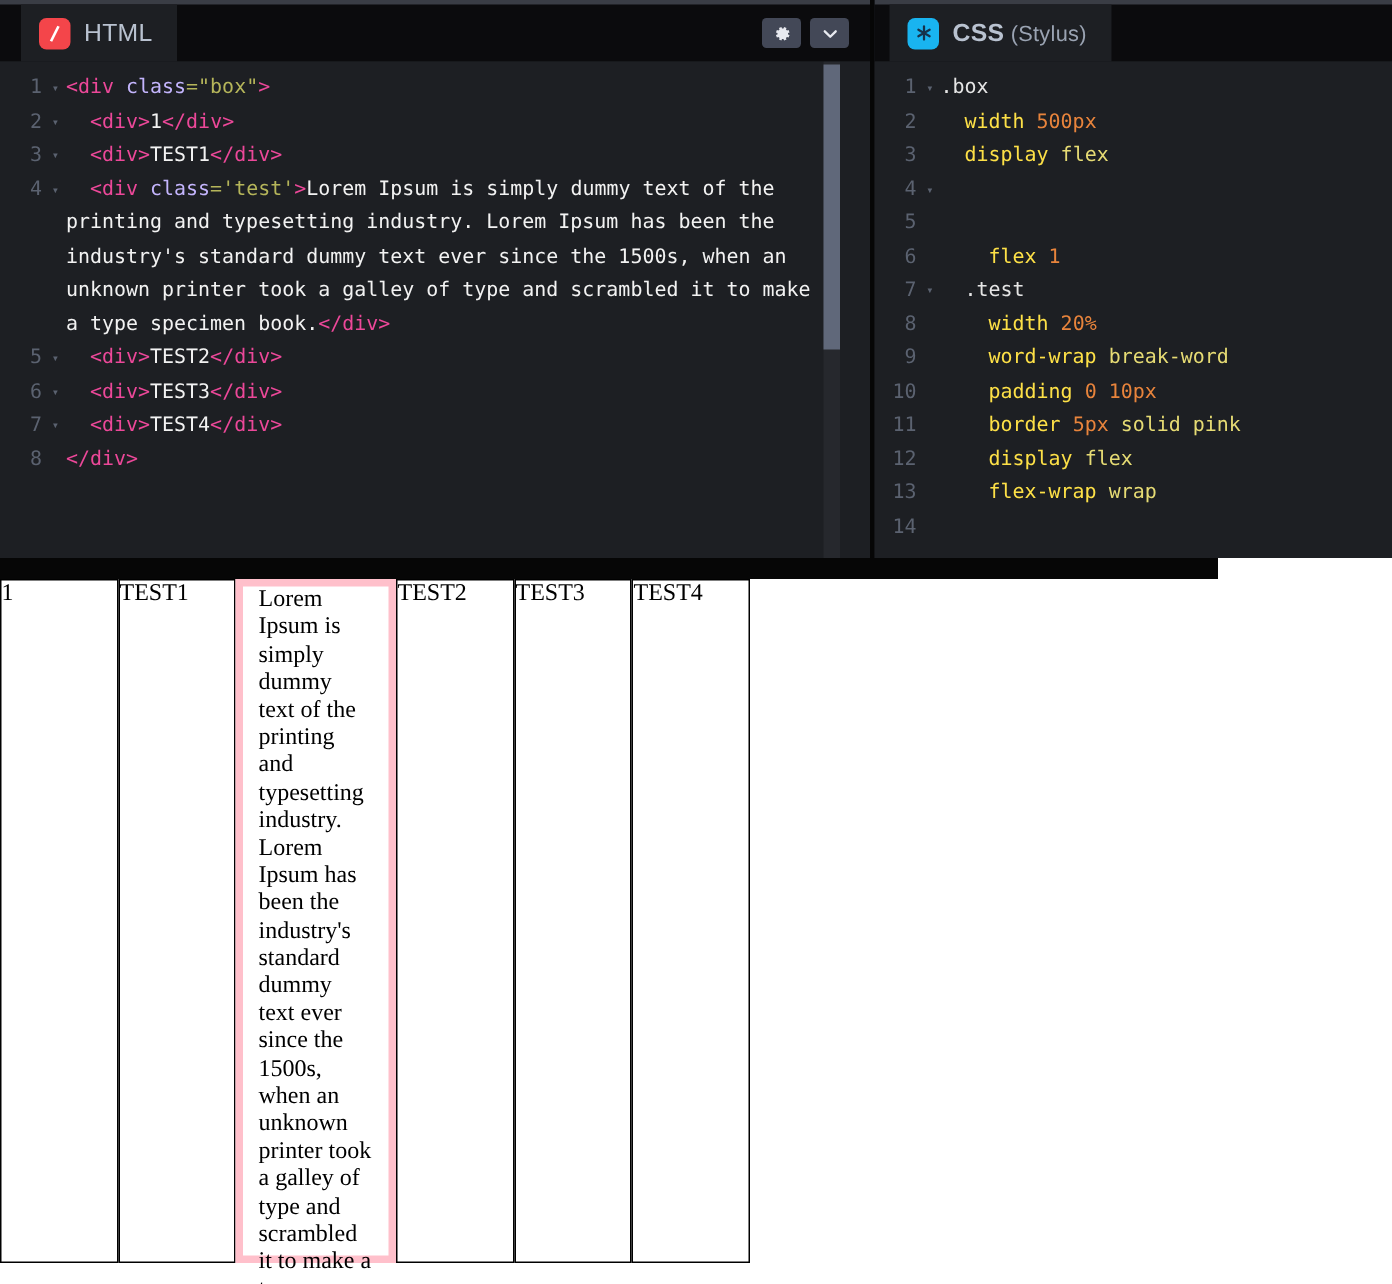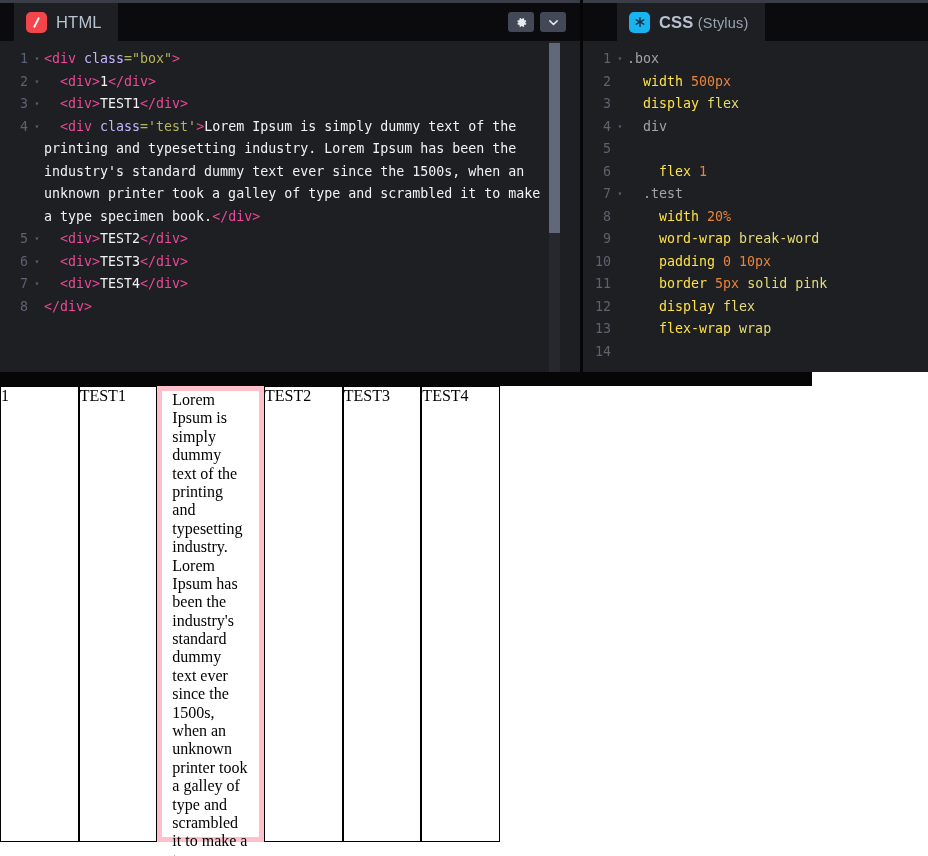--- a/index.html
+++ b/index.html
@@ -45,21 +45,21 @@
     position: absolute;
     left: 14px; top: 0;
     height: 38px;
     display: flex;
     align-items: center;
     gap: 9px;
     padding: 0 16px 0 12px;
     background: #1d1f23;
     box-sizing: border-box;
   }
-  #css-pane .tab { left: 10px; margin-left: 24px; }
+  #css-pane .tab { left: 10px; }
 
   .tab-icon {
     width: 21px; height: 21px;
     border-radius: 5px;
     display: flex;
     align-items: center;
     justify-content: center;
     flex: none;
   }
   .tab-icon.html { background: #f4454a; }
@@ -138,21 +138,21 @@
     word-break: break-word;
     color: #d6d6d6;
     padding-right: 30px;
   }
 
   
   .t-tag    { color: #ec4899; }
   .t-attr   { color: #c4b5fd; }
   .t-str    { color: #b5b55a; }
   .t-text   { color: #f2f2f2; }
-  .t-sel    { color: #a3a3a3; }
+  .t-sel    { color: #e5e5e5; }
   .t-prop   { color: #fde047; }
   .t-num    { color: #e8843c; }
   .t-val    { color: #e6db74; }
 
   
   .vscroll {
     position: absolute;
     right: 20px; top: 0;
     width: 11px;
     height: 334px;
@@ -309,21 +309,20 @@
           <span class="txt">  <span class="t-prop">width</span> <span class="t-num">500px</span></span>
         </div>
         <div class="line">
           <span class="gutter">3</span>
           <span class="fold"></span>
           <span class="txt">  <span class="t-prop">display</span> <span class="t-val">flex</span></span>
         </div>
         <div class="line">
           <span class="gutter">4</span>
           <span class="fold">▾</span>
-          <span class="txt">  <span class="t-sel">div</span></span>
         </div>
         <div class="line">
           <span class="gutter">5</span>
           <span class="fold"></span>
         </div>
         <div class="line">
           <span class="gutter">6</span>
           <span class="fold"></span>
           <span class="txt">    <span class="t-prop">flex</span> <span class="t-num">1</span></span>
         </div>

